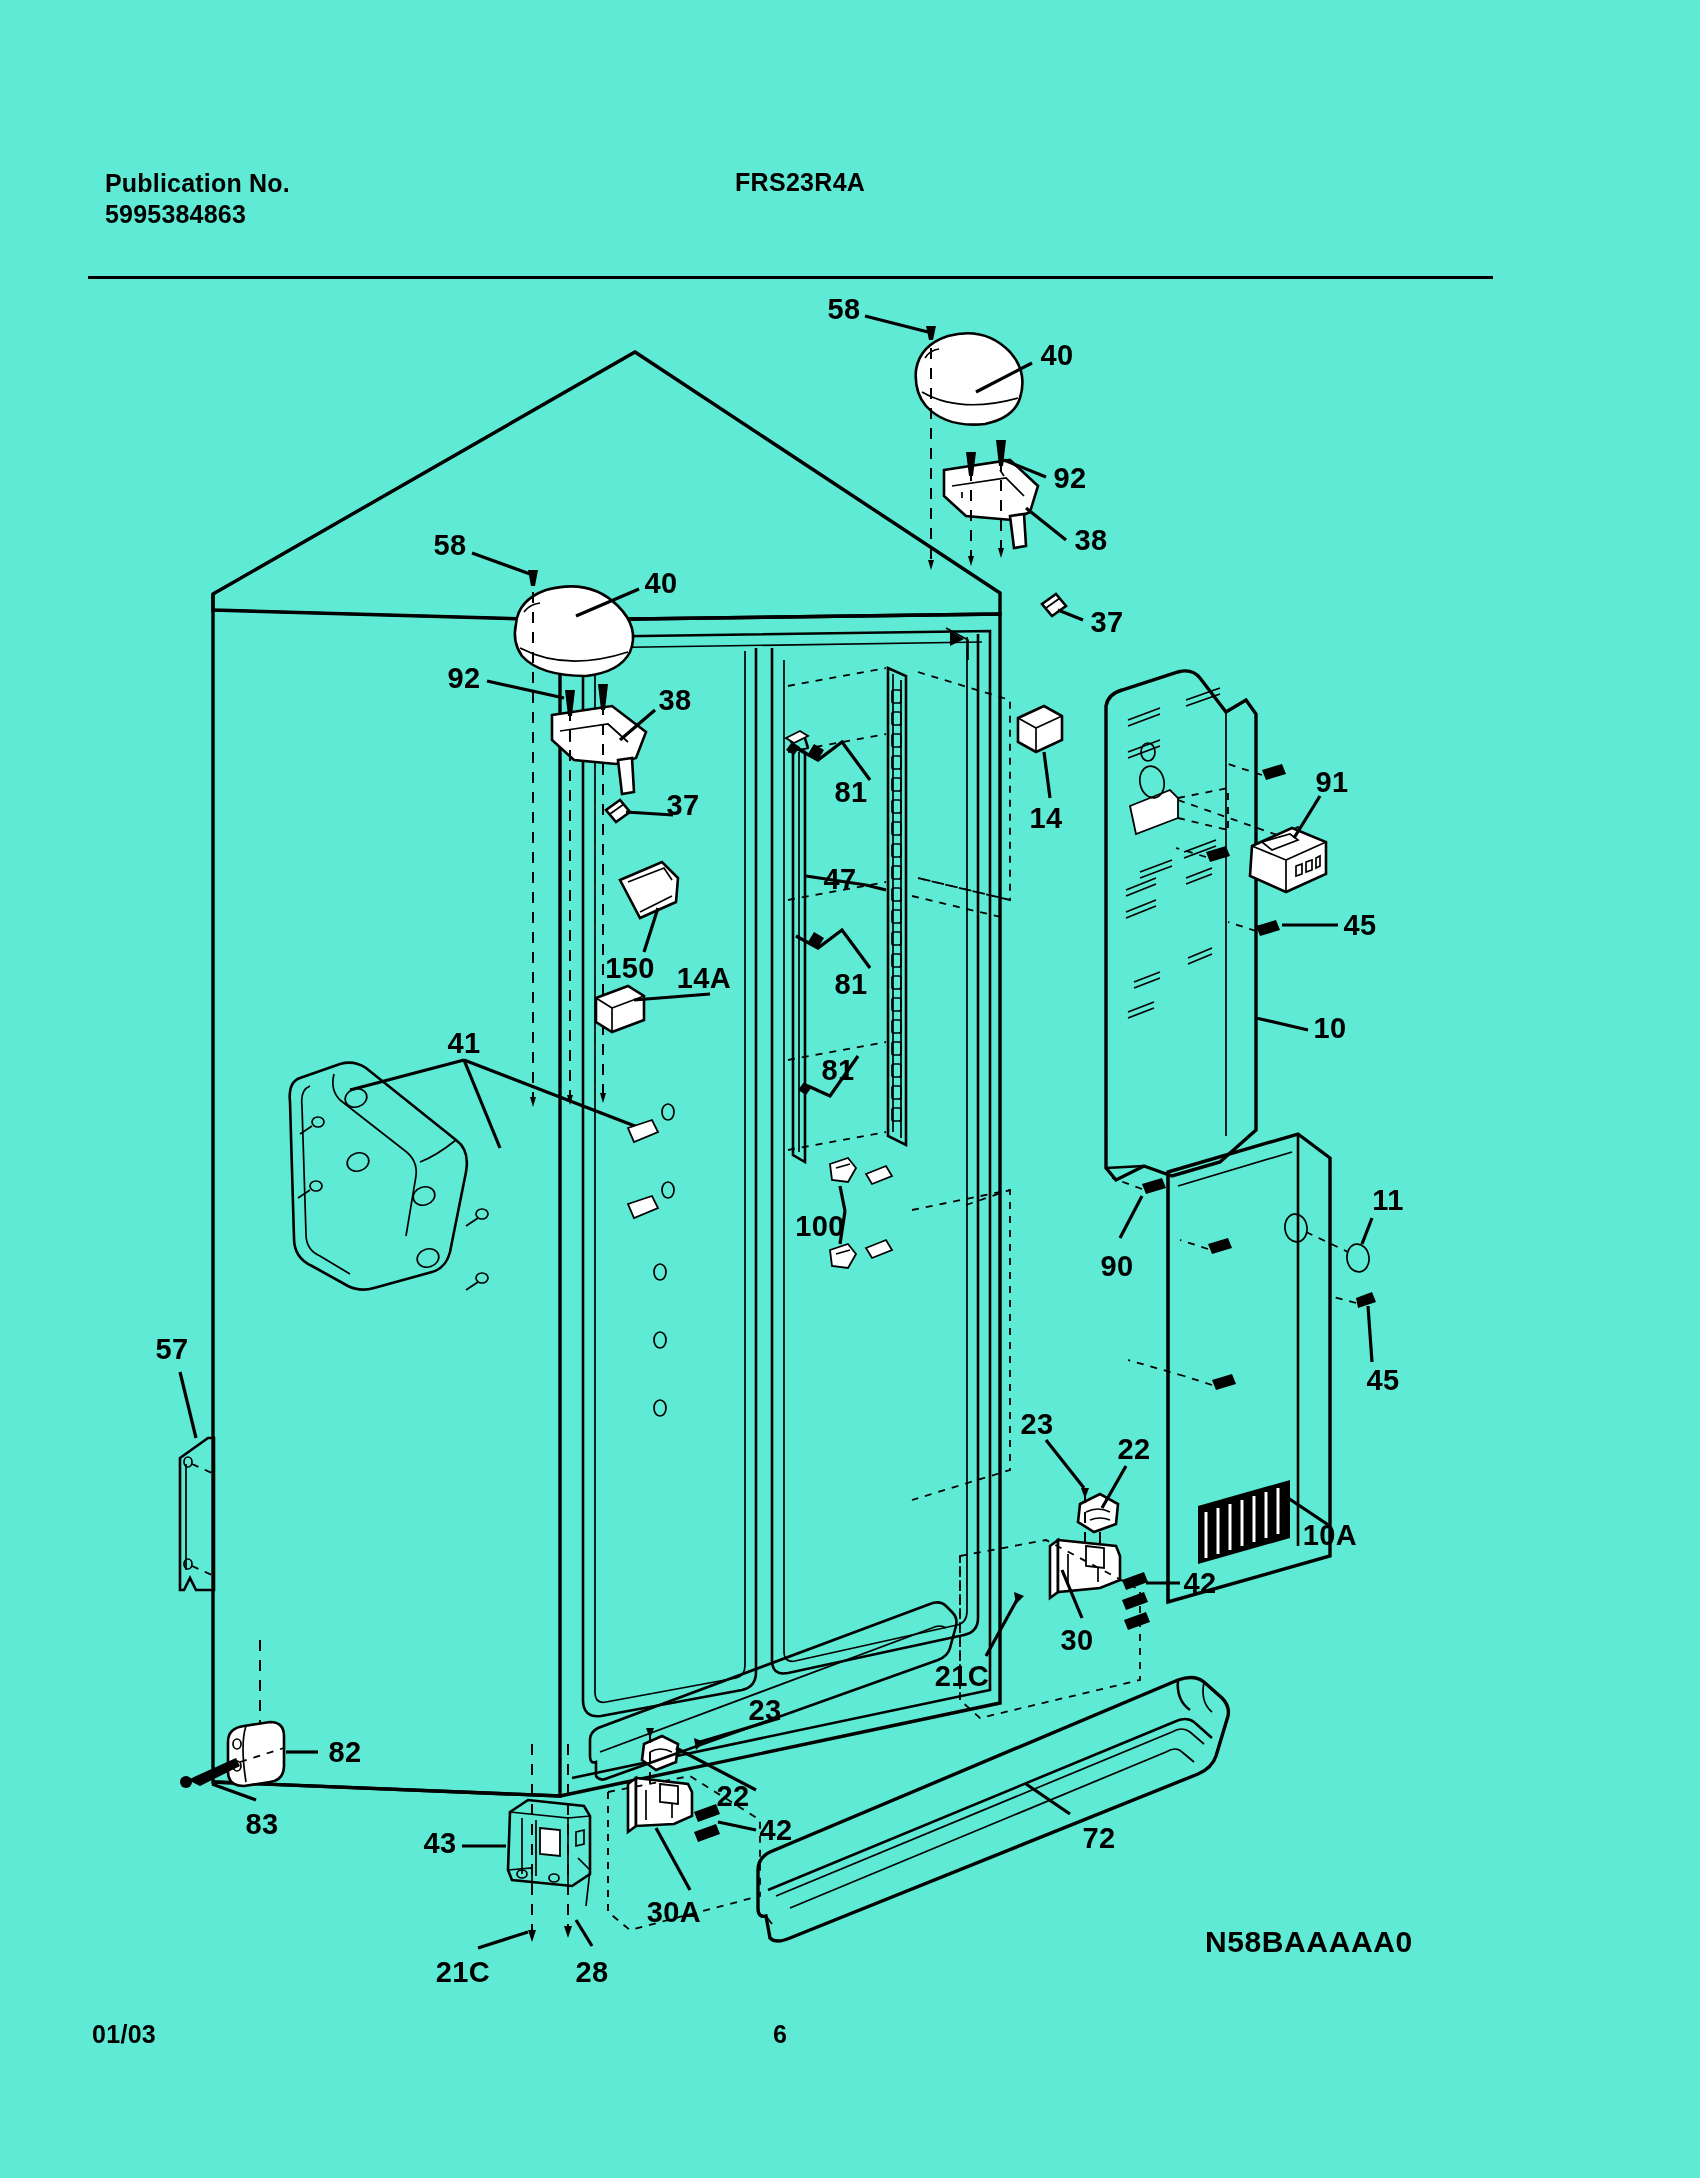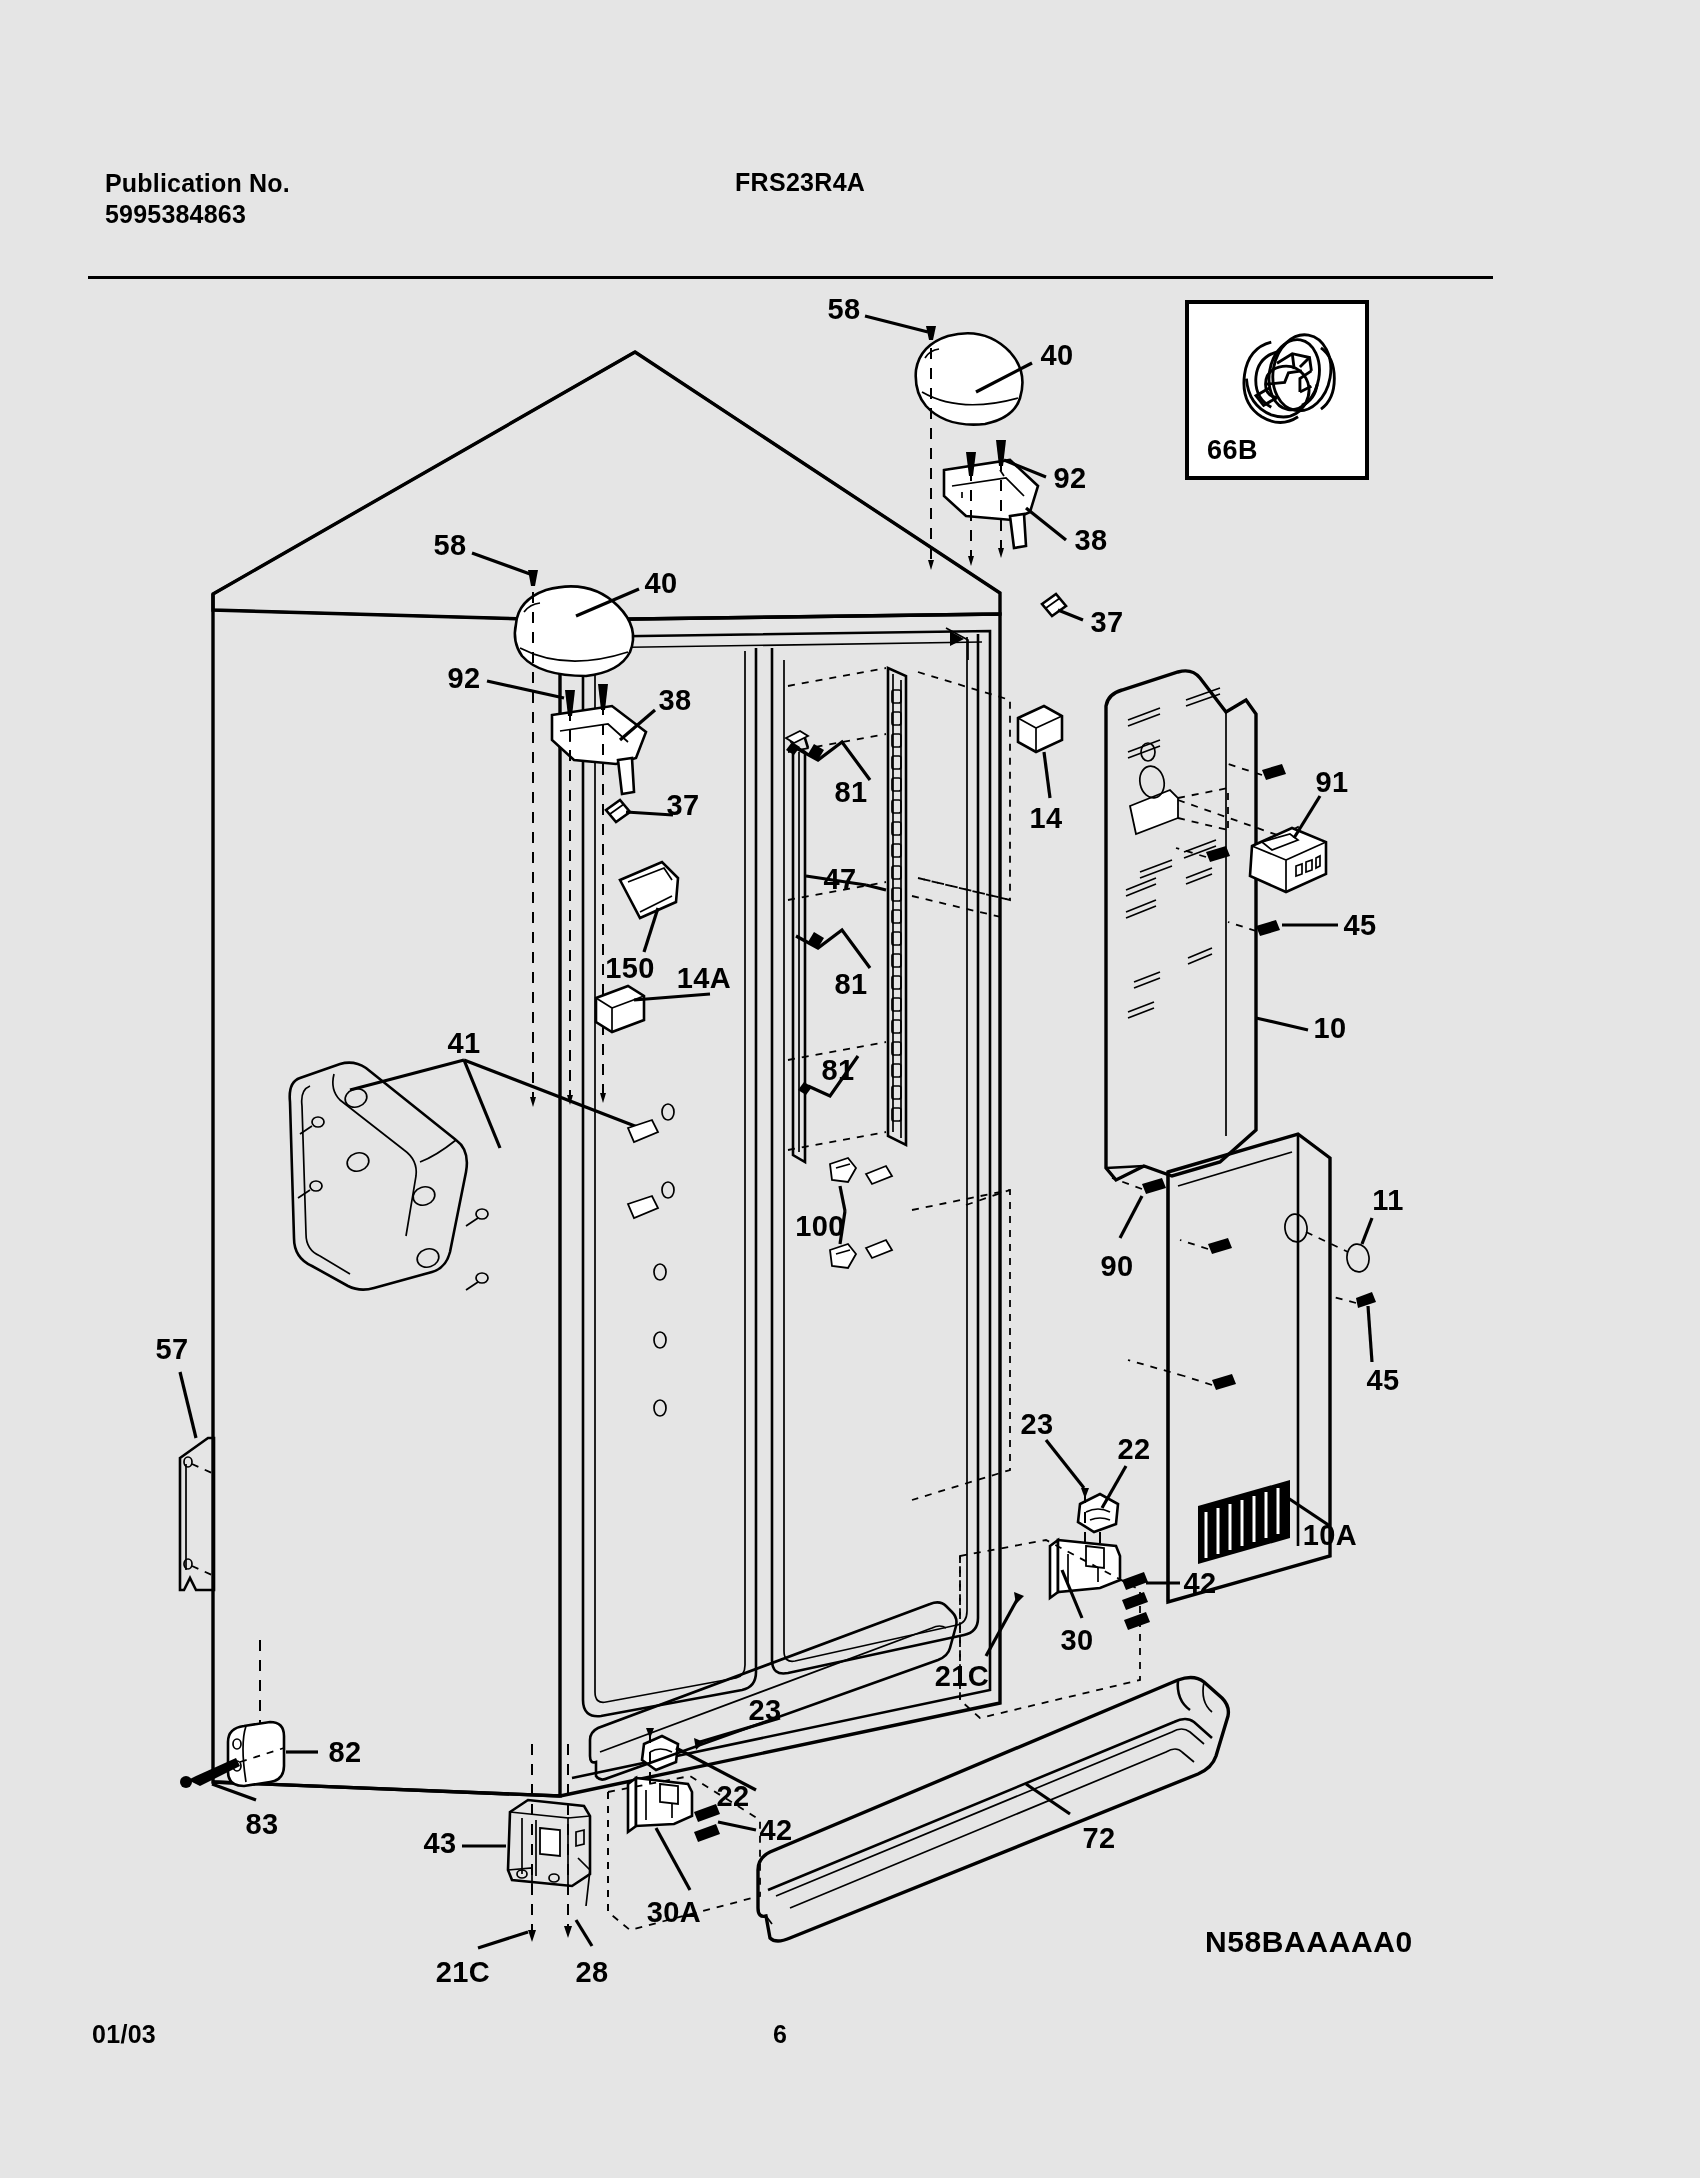--- a/index.html
+++ b/index.html
@@ -9,21 +9,21 @@
     background: #ffffff;
   }
   body {
     font-family: "Liberation Sans", sans-serif;
     color: #000000;
   }
   #page {
     position: relative;
     width: 1700px;
     height: 2178px;
-    background: #e5e5e5;
+    background: #5eead4;
     overflow: hidden;
   }
 
   
   .hdr-pub {
     position: absolute;
     left: 105px;
     top: 168px;
     font-size: 25px;
     font-weight: bold;
@@ -586,41 +586,20 @@
       <path class="ldr" d="M1070,1814 L1026,1784"></path>
     </g>
 
     <g>
       <path class="ln" d="M596,1762 Q590,1764 590,1756 L590,1740 Q590,1732 598,1728 L930,1604 Q940,1600 946,1606 L952,1612 Q958,1618 956,1626 L950,1648 Q948,1656 938,1660 L608,1778 Q600,1782 596,1776 Z"></path>
       <path class="ln-t" d="M600,1752 L932,1628 Q940,1624 946,1628"></path>
     </g>
 
   </svg>
 
-  <div class="inset-box">
-    <svg viewBox="0 0 184 180" width="176" height="172">
-      <g fill="none" stroke="#000" stroke-width="3">
-        <ellipse cx="118" cy="72" rx="30" ry="40" transform="rotate(10 118 72)"></ellipse>
-        <ellipse cx="110" cy="74" rx="26" ry="37" transform="rotate(10 110 74)"></ellipse>
-        <path d="M86,40 Q62,46 58,74 Q54,104 76,118 Q96,130 114,118"></path>
-        <path d="M92,50 Q72,56 70,76 Q68,98 86,108"></path>
-        <path d="M60,78 Q62,106 86,116 Q110,124 122,104 Q130,88 120,74 Q110,62 94,66 Q80,70 80,84 Q80,96 92,98"></path>
-        <path d="M92,98 L78,106 L70,96 L84,88"></path>
-        <path d="M80,84 L100,82 L104,72 L118,70"></path>
-        <path d="M92,62 L108,52 L126,56 L128,70"></path>
-        <path d="M108,52 L110,68"></path>
-        <path d="M126,56 L116,66"></path>
-        <path d="M128,70 L116,78 L116,92"></path>
-        <path d="M116,92 L128,86"></path>
-        <path d="M118,106 Q132,100 134,84"></path>
-        <path d="M138,46 Q152,56 152,78 Q152,100 138,110"></path>
-      </g>
-    </svg>
-    <span class="inset-label">66B</span>
-  </div>
 
   <div id="callout-layer">
       <div class="callout" style="left: 844px; top: 309px;">58</div>
       <div class="callout" style="left: 1057px; top: 355px;">40</div>
       <div class="callout" style="left: 1070px; top: 478px;">92</div>
       <div class="callout" style="left: 1091px; top: 540px;">38</div>
       <div class="callout" style="left: 1107px; top: 622px;">37</div>
       <div class="callout" style="left: 450px; top: 545px;">58</div>
       <div class="callout" style="left: 661px; top: 583px;">40</div>
       <div class="callout" style="left: 464px; top: 678px;">92</div>

